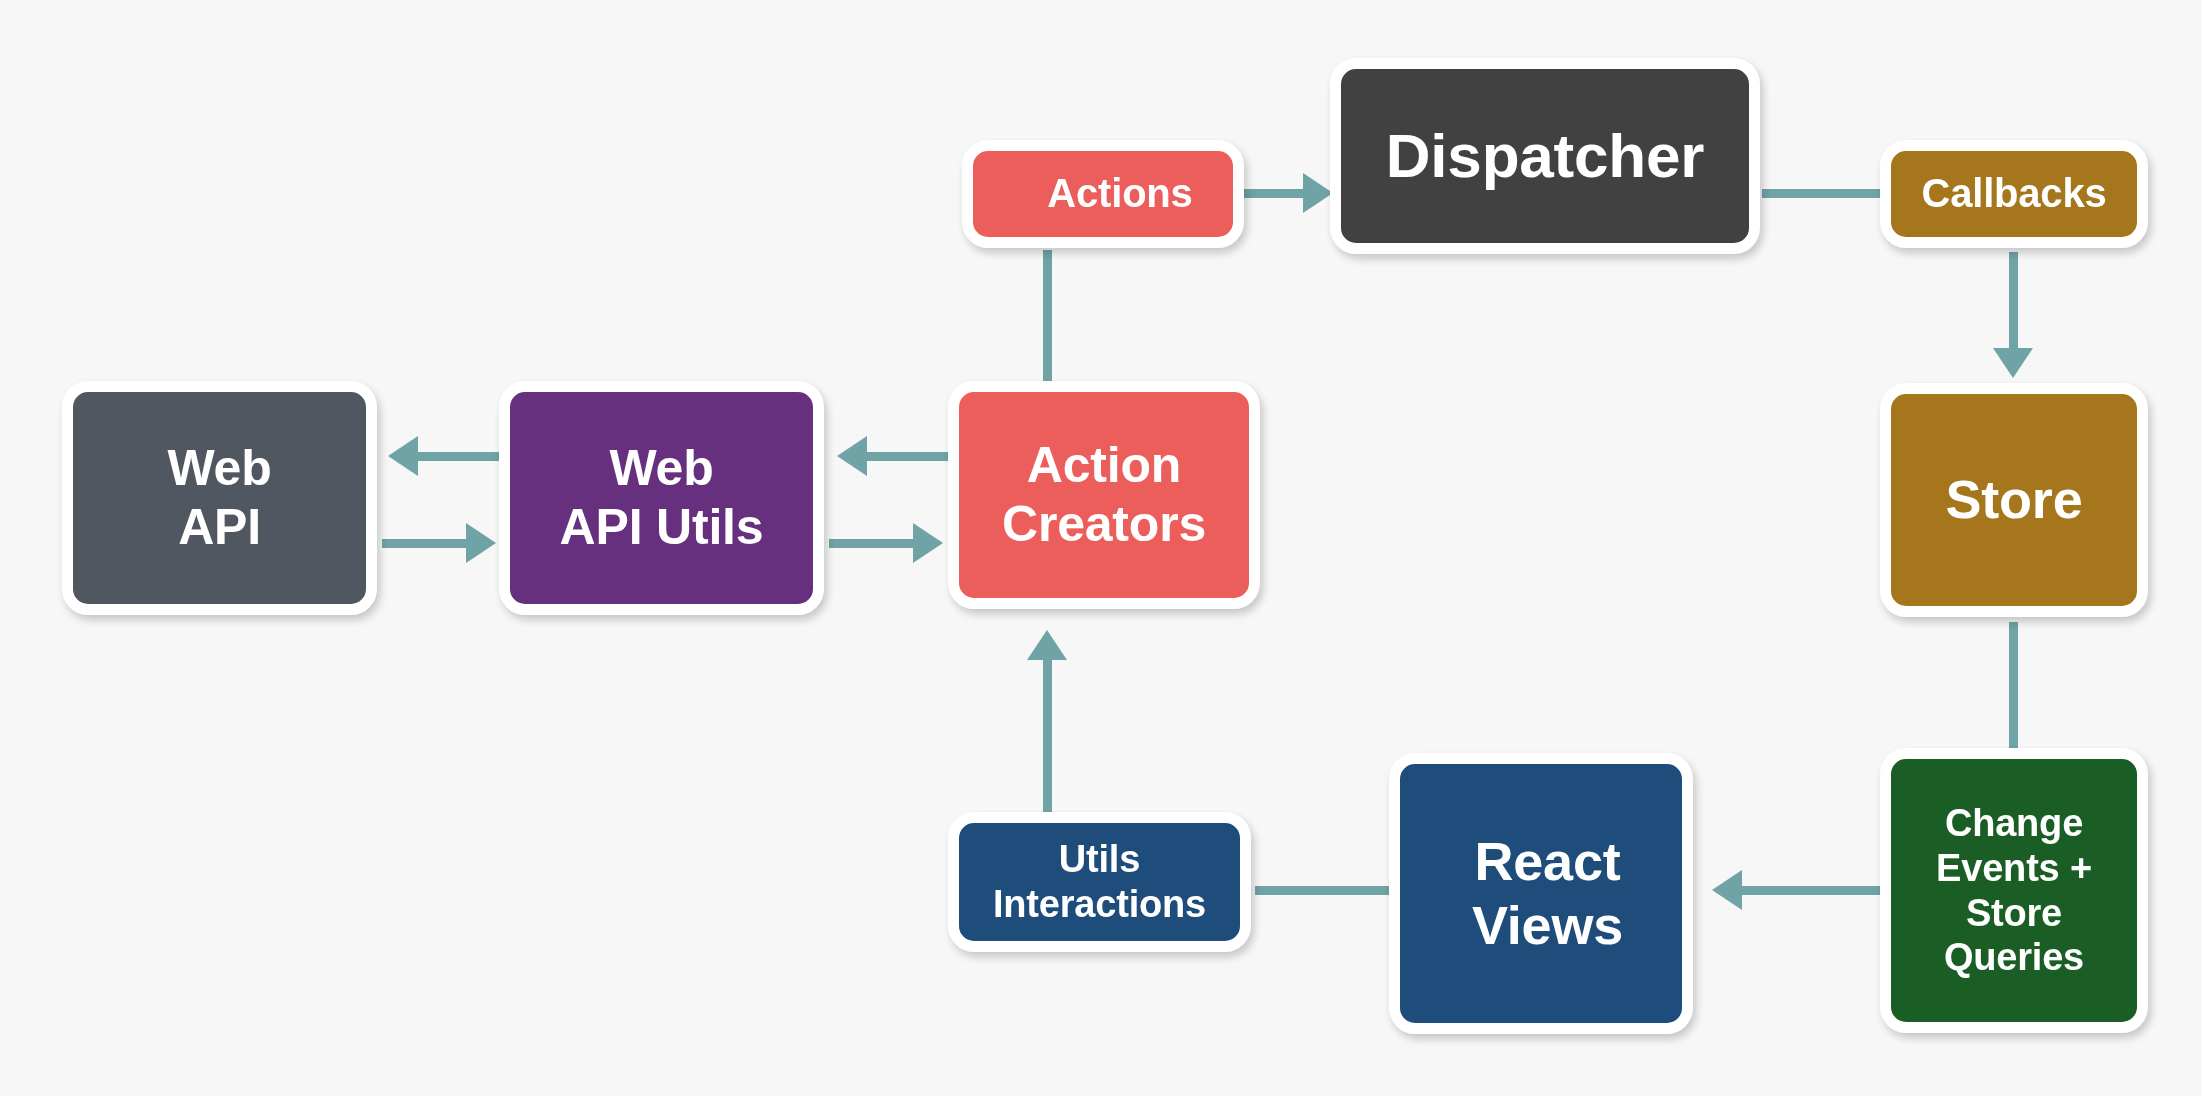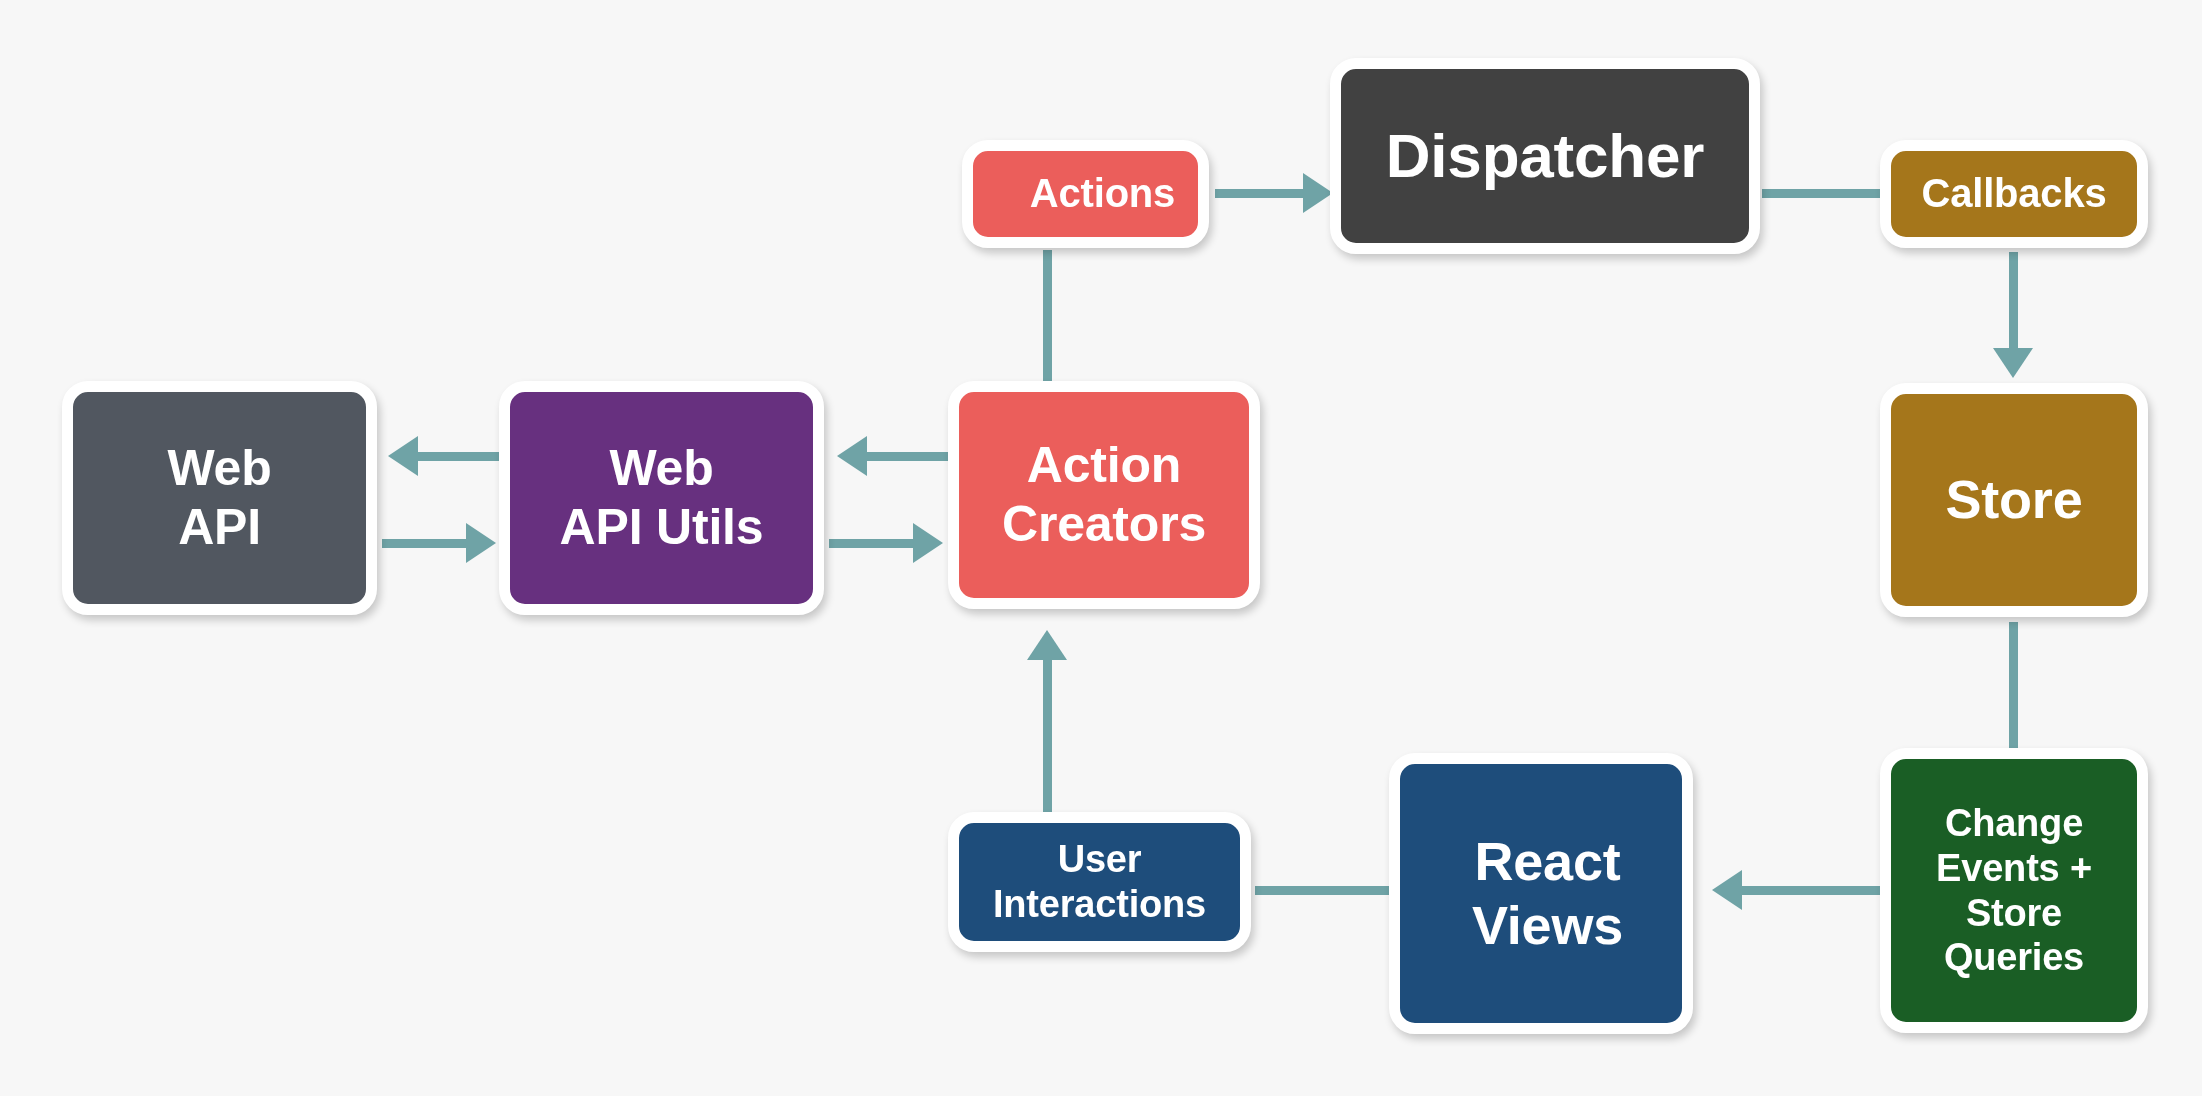--- a/index.html
+++ b/index.html
@@ -127,21 +127,21 @@
   <div class="conn">
     <div class="hline" style="left:418px; top:452px; width:86px;"></div>
     <div class="arrow-l" style="left:388px; top:436px;"></div>
   </div>
 
   <div class="conn">
     <div class="hline" style="left:382px; top:539px; width:86px;"></div>
     <div class="arrow-r" style="left:466px; top:523px;"></div>
   </div>
 
-  <div class="node" style="left:962px; top:140px; width:247px; height:108px; background:#eb5e5b; font-size:40px;padding-left:34px;">
+  <div class="node" style="left:962px; top:140px; width:282px; height:108px; background:#eb5e5b; font-size:40px;padding-left:34px;">
     <span class="lbl">Actions</span>
   </div>
 
   <div class="node" style="left:1330px; top:58px; width:430px; height:196px; background:#414141; font-size:62px;">
     <span class="lbl">Dispatcher</span>
   </div>
 
   <div class="node" style="left:1880px; top:140px; width:268px; height:108px; background:#a5761b; font-size:40px;justify-content:flex-end;">
     <span class="lbl">Callbacks</span>
   </div>
@@ -156,21 +156,21 @@
 Store
 Queries</span>
   </div>
 
   <div class="node" style="left:1389px; top:753px; width:304px; height:281px; background:#1e4d7b; font-size:54px;padding-left:13px;">
     <span class="lbl">React
 Views</span>
   </div>
 
   <div class="node" style="left:948px; top:812px; width:303px; height:140px; background:#1e4d7b; font-size:38px;">
-    <span class="lbl">User
+    <span class="lbl">Utils
 Interactions</span>
   </div>
 
   <div class="node" style="left:948px; top:381px; width:312px; height:228px; background:#eb5e5b; font-size:50px;text-align:center;">
     <span class="lbl">Action
 Creators</span>
   </div>
 
   <div class="node" style="left:499px; top:381px; width:325px; height:234px; background:#67307f; font-size:50px;">
     <span class="lbl">Web

